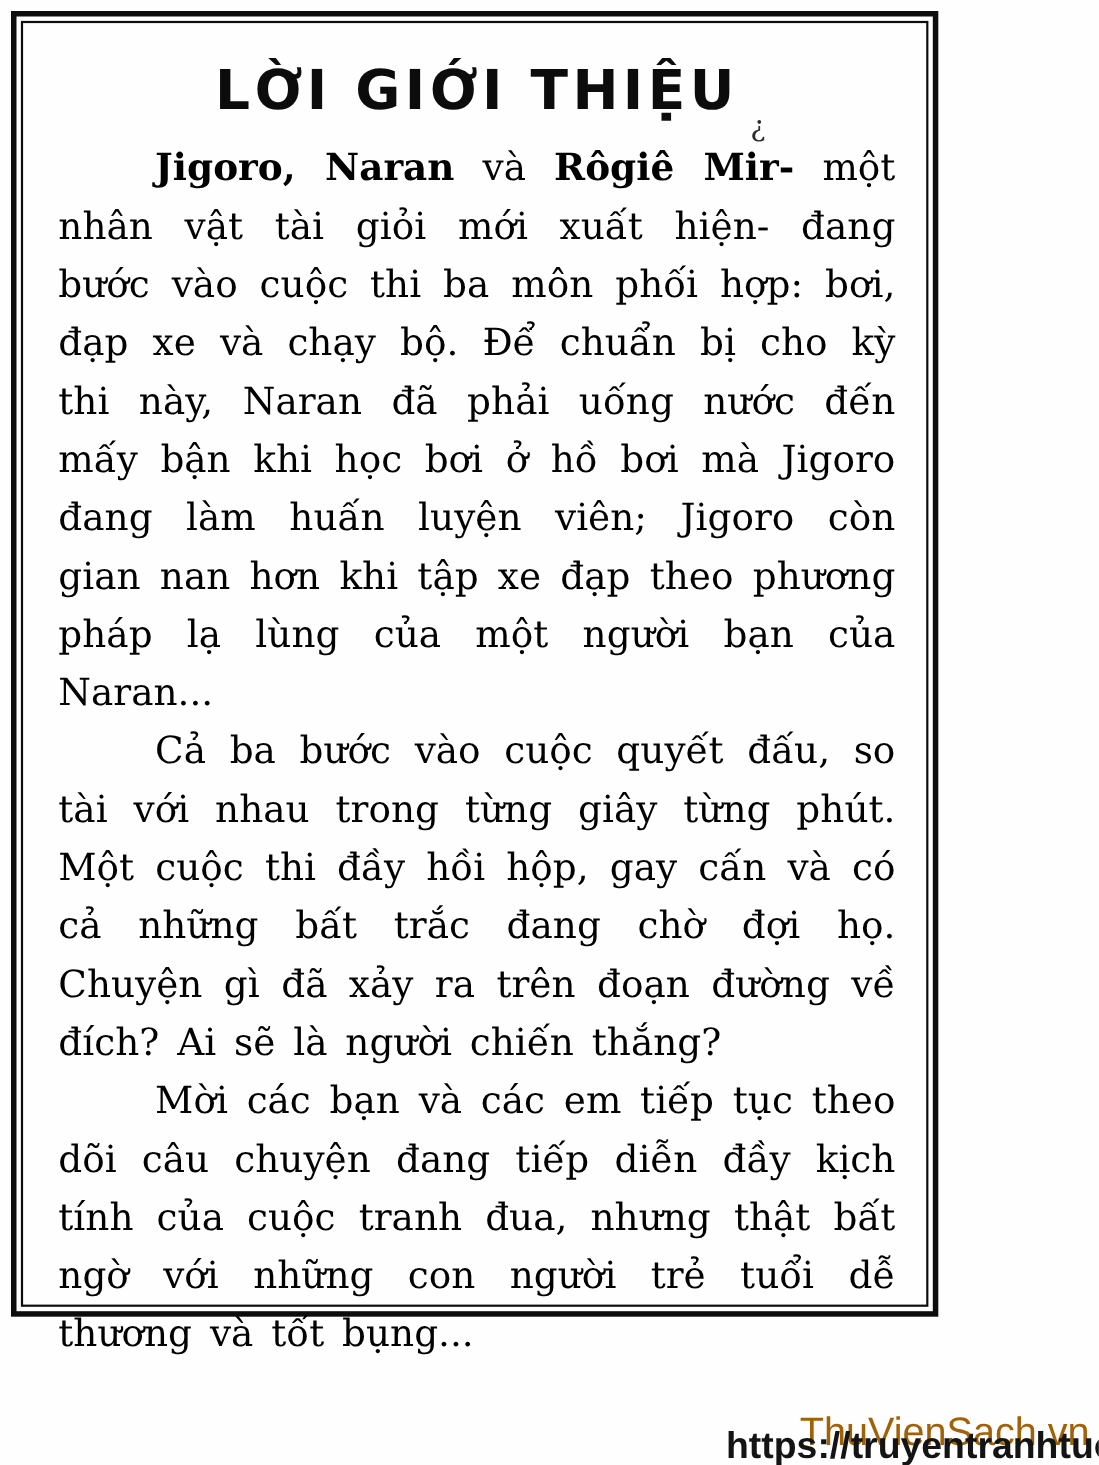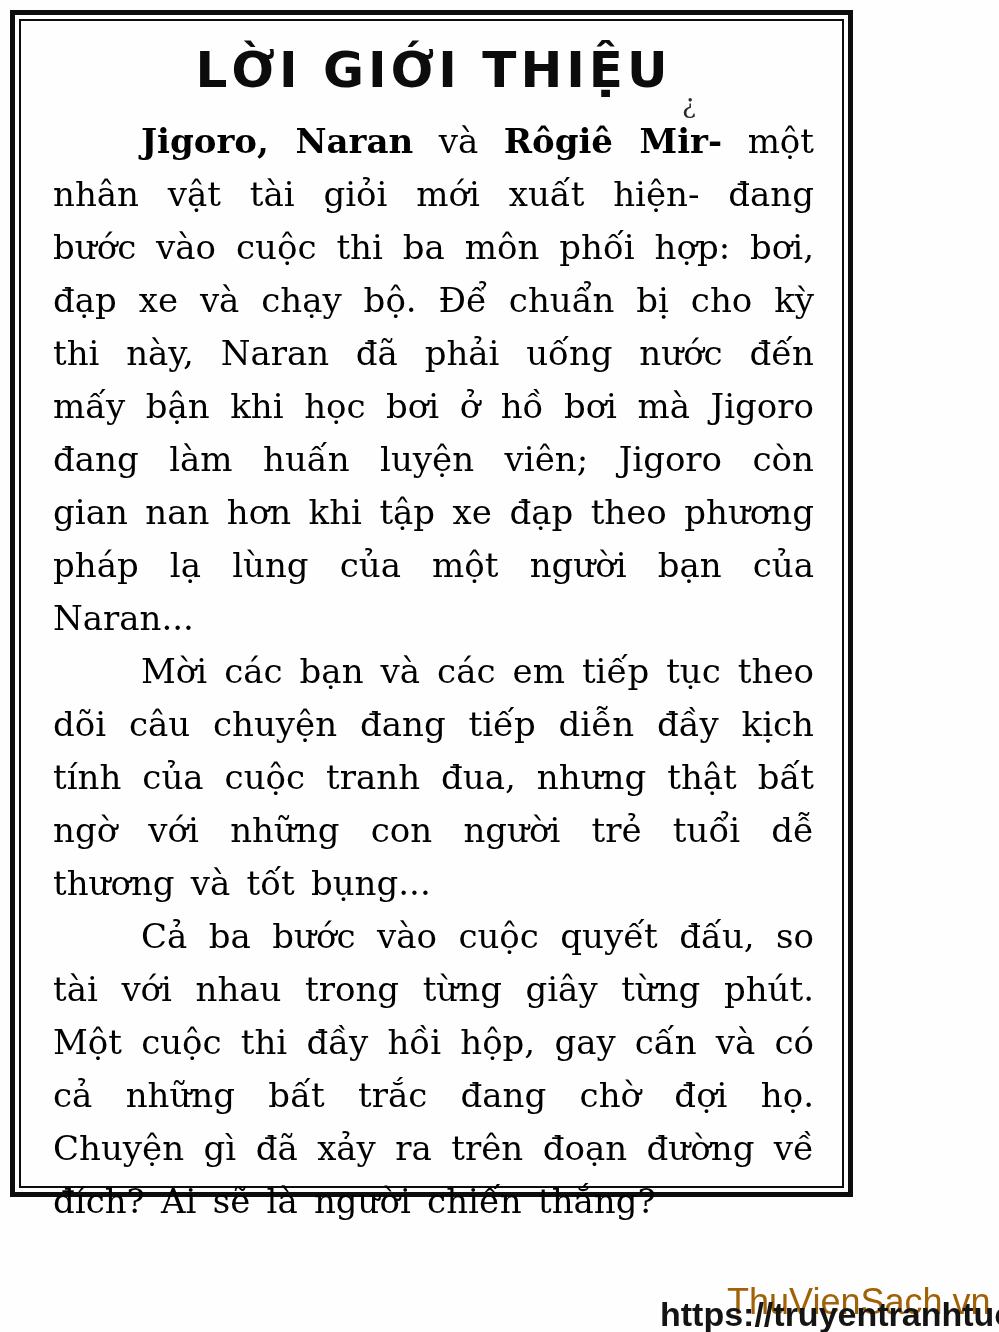--- a/index.html
+++ b/index.html
@@ -29,21 +29,21 @@
     padding: 14px 28px 0 32px;
   }
   .title {
     position: relative;
     text-align: center;
     font-family: "DejaVu Sans", "Liberation Sans", sans-serif;
     font-weight: bold;
     font-size: 50px;
     line-height: 62px;
     letter-spacing: 4px;
-    margin-top: 4px;
+    margin-top: 16px;
     margin-bottom: 14px;
     color: #0c0c0c;
   }
   .title-mark {
     position: absolute;
     font-family: "DejaVu Serif", serif;
     font-size: 26px;
     font-weight: normal;
     letter-spacing: 0;
     right: 118px;
@@ -89,23 +89,23 @@
   <div class="frame">
     <div class="frame-inner">
 
       <h1 class="title">
         <span>LỜI GIỚI THIỆU</span>
         <span class="title-mark">¿</span>
       </h1>
 
       <p class="para"><b>Jigoro, Naran</b><span> và </span><b>Rôgiê Mir-</b><span> một nhân vật tài giỏi mới xuất hiện- đang bước vào cuộc thi ba môn phối hợp: bơi, đạp xe và chạy bộ. Để chuẩn bị cho kỳ thi này, Naran đã phải uống nước đến mấy bận khi học bơi ở hồ bơi mà Jigoro đang làm huấn luyện viên; Jigoro còn gian nan hơn khi tập xe đạp theo phương pháp lạ lùng của một người bạn của Naran...</span></p>
 
+      <p class="para">Cả ba bước vào cuộc quyết đấu, so tài với nhau trong từng giây từng phút. Một cuộc thi đầy hồi hộp, gay cấn và có cả những bất trắc đang chờ đợi họ. Chuyện gì đã xảy ra trên đoạn đường về đích? Ai sẽ là người chiến thắng?</p>
+
       <p class="para">Mời các bạn và các em tiếp tục theo dõi câu chuyện đang tiếp diễn đầy kịch tính của cuộc tranh đua, nhưng thật bất ngờ với những con người trẻ tuổi dễ thương và tốt bụng...</p>
-
-      <p class="para">Cả ba bước vào cuộc quyết đấu, so tài với nhau trong từng giây từng phút. Một cuộc thi đầy hồi hộp, gay cấn và có cả những bất trắc đang chờ đợi họ. Chuyện gì đã xảy ra trên đoạn đường về đích? Ai sẽ là người chiến thắng?</p>
 
     </div>
   </div>
 
   <div class="wm-site" style="color: #a16207;">ThuVienSach.vn</div>
   <div class="wm-url" style="color: rgb(20, 20, 20);">https://truyentranhtuoitho.com.</div>
 
 </div>
 
 </body></html>

